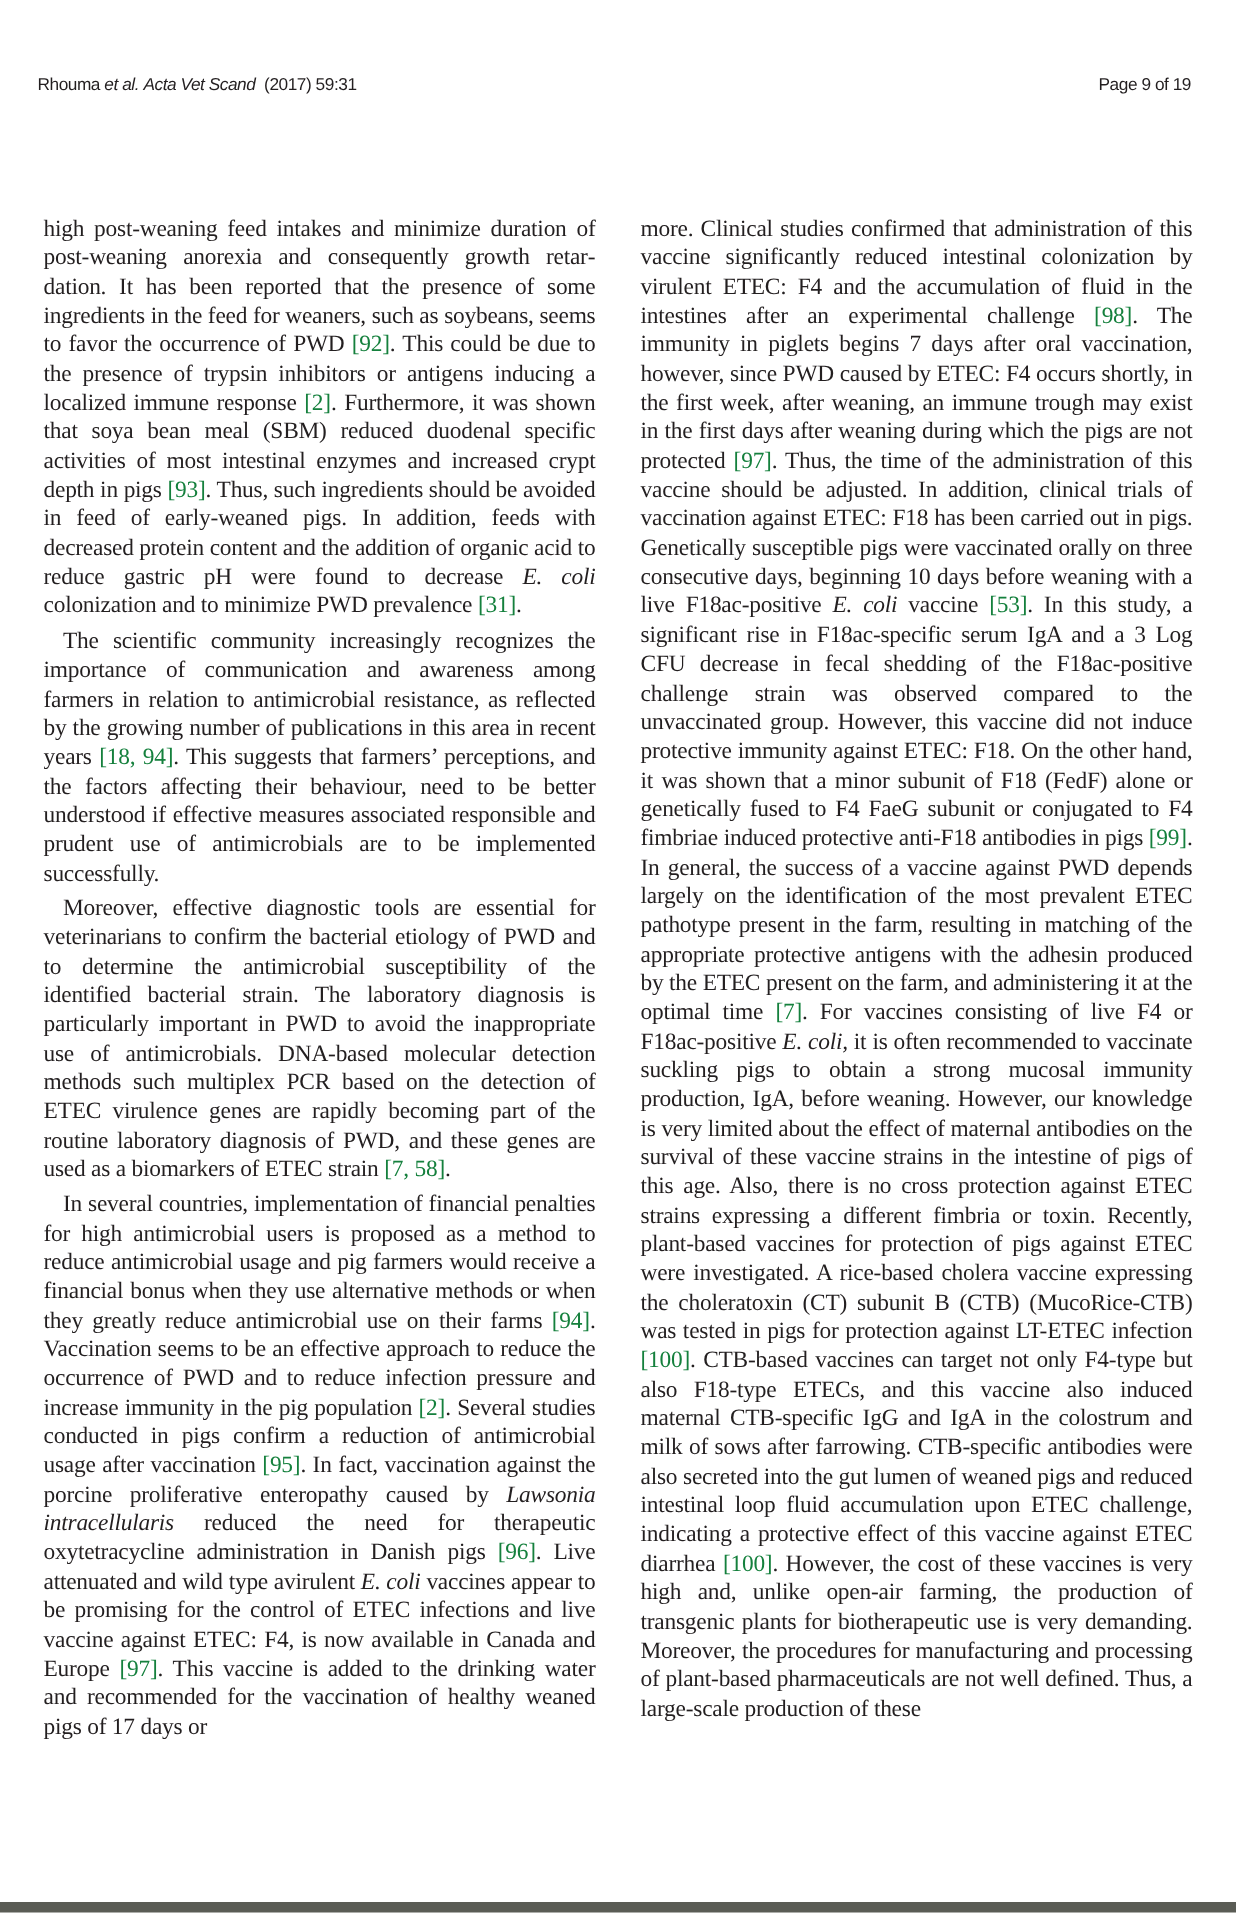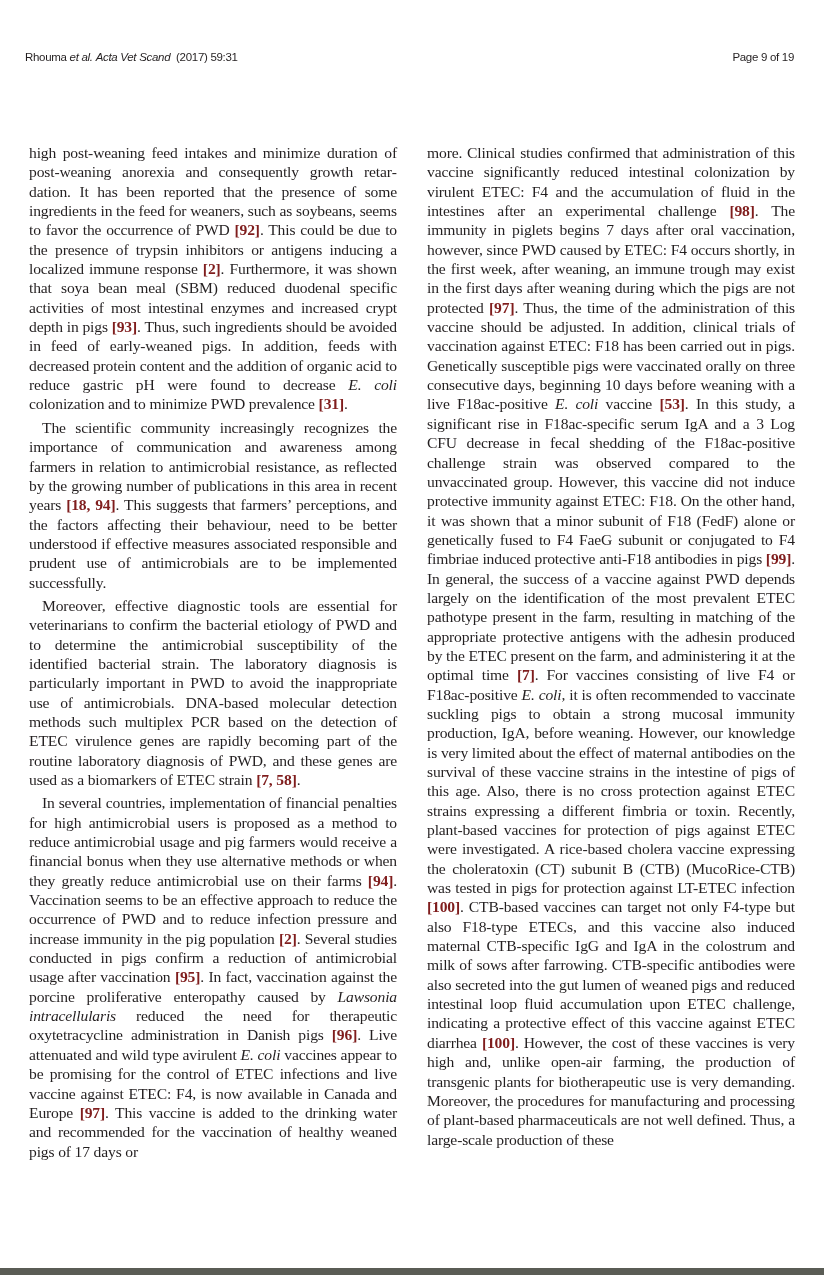--- a/index.html
+++ b/index.html
@@ -15,21 +15,21 @@
   .col {
     position: absolute; top: 139px; width: 376px;
     font-family: "Liberation Serif", serif; font-size: 15.6px; line-height: 19.35px;
     color: #231f20; text-align: justify; hyphens: manual;
     letter-spacing: -0.15px;
   }
   .col.left { left: 25px; }
   .col.right { left: 423px; }
   .col p { margin: 4px; }
   .col p.indent { text-indent: 13px; }
-  .ref { color: #7f1d1d; cursor: pointer; font-weight: bold; }
+  .ref { color: #15803d; cursor: pointer; }
   em { font-style: italic; }
   .bottom-bar {
     position: absolute; left: 0; right: 0; bottom: 0; height: 7px; background: #5a5c55;
   }
 </style>
 </head>
 <body>
 
 <div class="header">
   <span class="left"><span>Rhouma</span> <i>et al.</i> <i>Acta Vet Scand</i>&nbsp; <span>(2017) 59:31</span></span>

